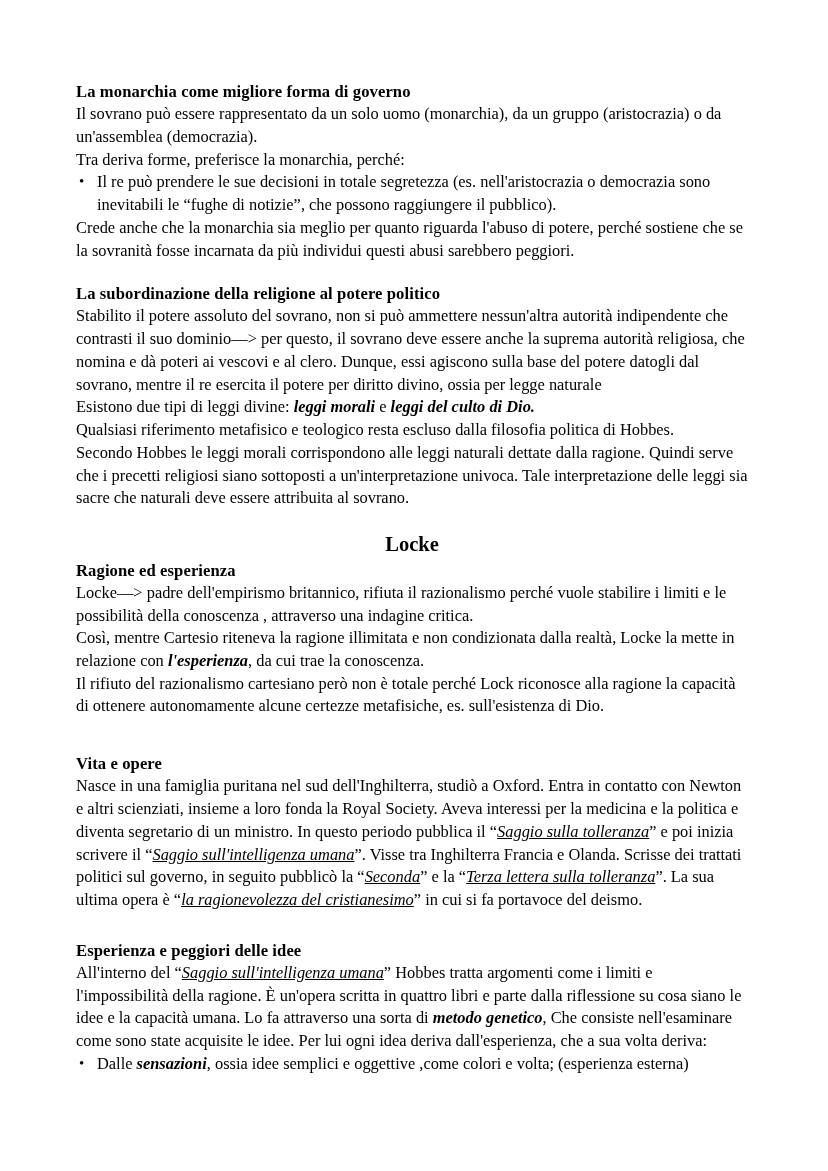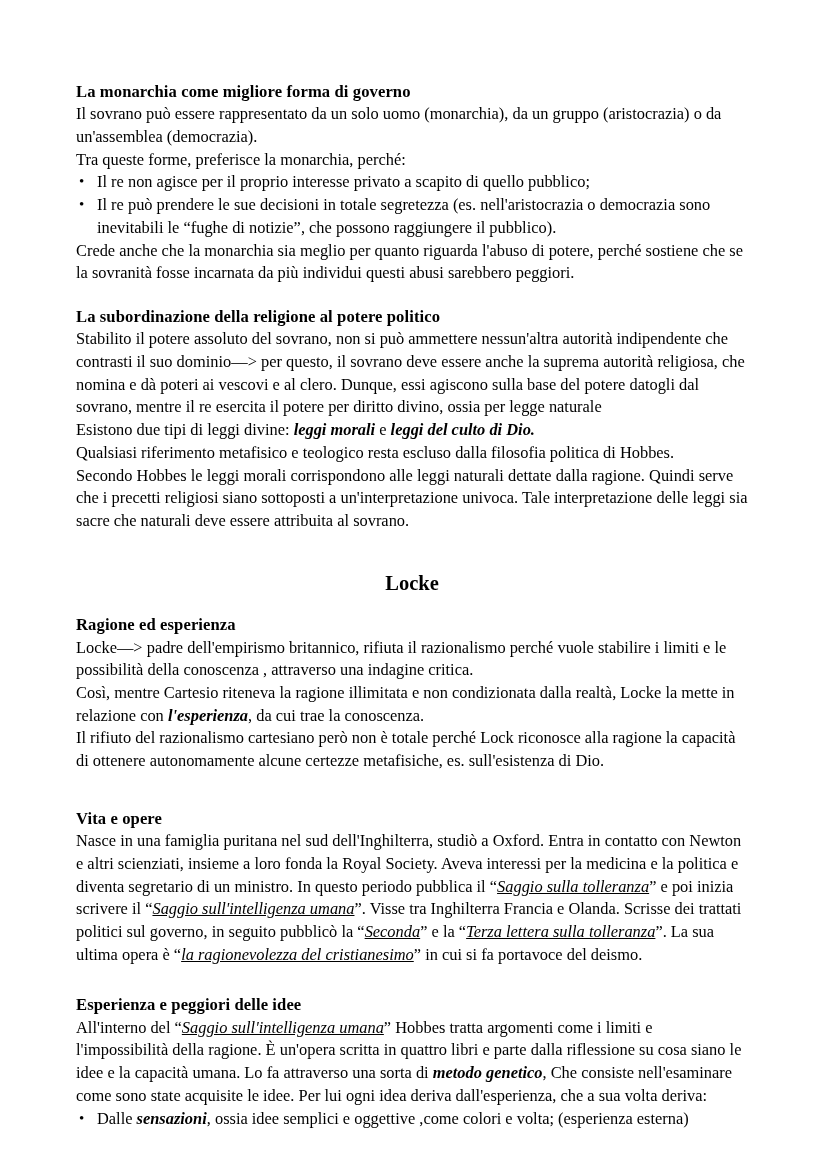--- a/index.html
+++ b/index.html
@@ -33,21 +33,21 @@
     font-weight: bold;
     margin: 0;
     padding: 0;
     line-height: 1.4;
     letter-spacing: 0.1px;
   }
   h1.main-heading {
     font-size: 20.5px;
     font-weight: bold;
     text-align: center;
-    margin: 16px;
+    margin: 0;
     padding: 0;
     line-height: 1.4;
   }
   p.para {
     margin: 0;
     padding: 0;
   }
   ul.bullets {
     list-style: none;
     margin: 0;
@@ -72,23 +72,22 @@
   i.it { font-style: italic; font-weight: normal; text-decoration: underline; }
 </style>
 </head>
 <body>
 
 <div class="page">
   <div class="doc">
 
     <h2 class="section-heading">La monarchia come migliore forma di governo</h2>
     <p class="para">Il sovrano può essere rappresentato da un solo uomo (monarchia), da un gruppo (aristocrazia) o da un'assemblea (democrazia).</p>
-    <p class="para">Tra queste forme, preferisce la monarchia, perché:</p>
+    <p class="para">Tra deriva forme, preferisce la monarchia, perché:</p>
     <ul class="bullets">
-      <li>Il re non agisce per il proprio interesse privato a scapito di quello pubblico;</li>
       <li>Il re può prendere le sue decisioni in totale segretezza (es. nell'aristocrazia o democrazia sono inevitabili le “fughe di notizie”, che possono raggiungere il pubblico).</li>
     </ul>
     <p class="para">Crede anche che la monarchia sia meglio per quanto riguarda l'abuso di potere, perché sostiene che se la sovranità fosse incarnata da più individui questi abusi sarebbero peggiori.</p>
 
     <div class="spacer-md"></div>
 
     <h2 class="section-heading">La subordinazione della religione al potere politico</h2>
     <p class="para">Stabilito il potere assoluto del sovrano, non si può ammettere nessun'altra autorità indipendente che contrasti il suo dominio—&gt; per questo, il sovrano deve essere anche la suprema autorità religiosa, che nomina e dà poteri ai vescovi e al clero. Dunque, essi agiscono sulla base del potere datogli dal sovrano, mentre il re esercita il potere per diritto divino, ossia per legge naturale</p>
     <p class="para"><span>Esistono due tipi di leggi divine: </span><b class="bi">leggi morali</b><span> e </span><b class="bi">leggi del culto di Dio.</b></p>
     <p class="para">Qualsiasi riferimento metafisico e teologico resta escluso dalla filosofia politica di Hobbes.</p>

